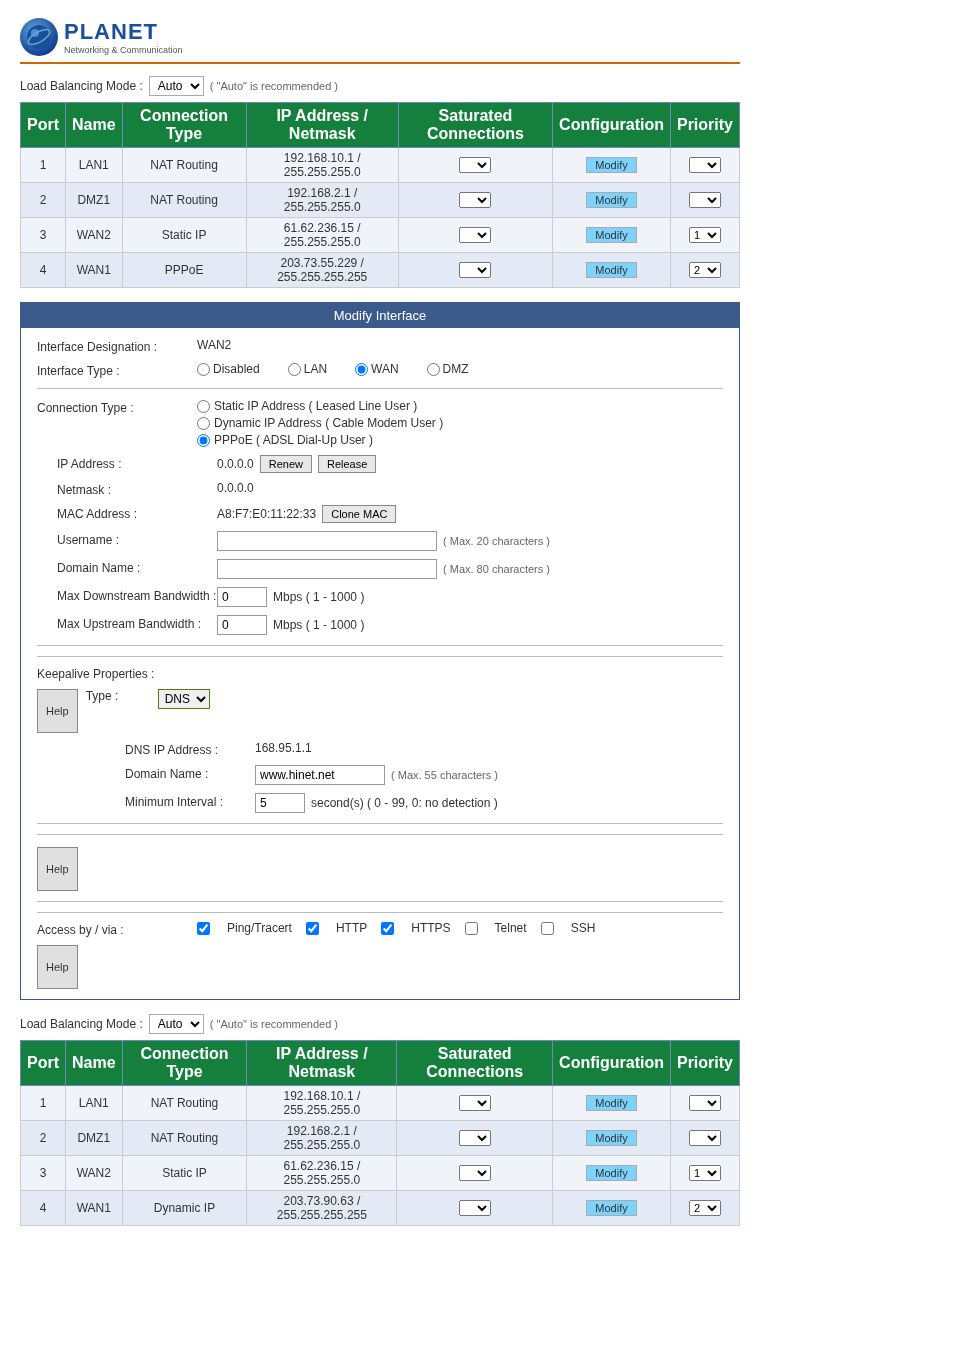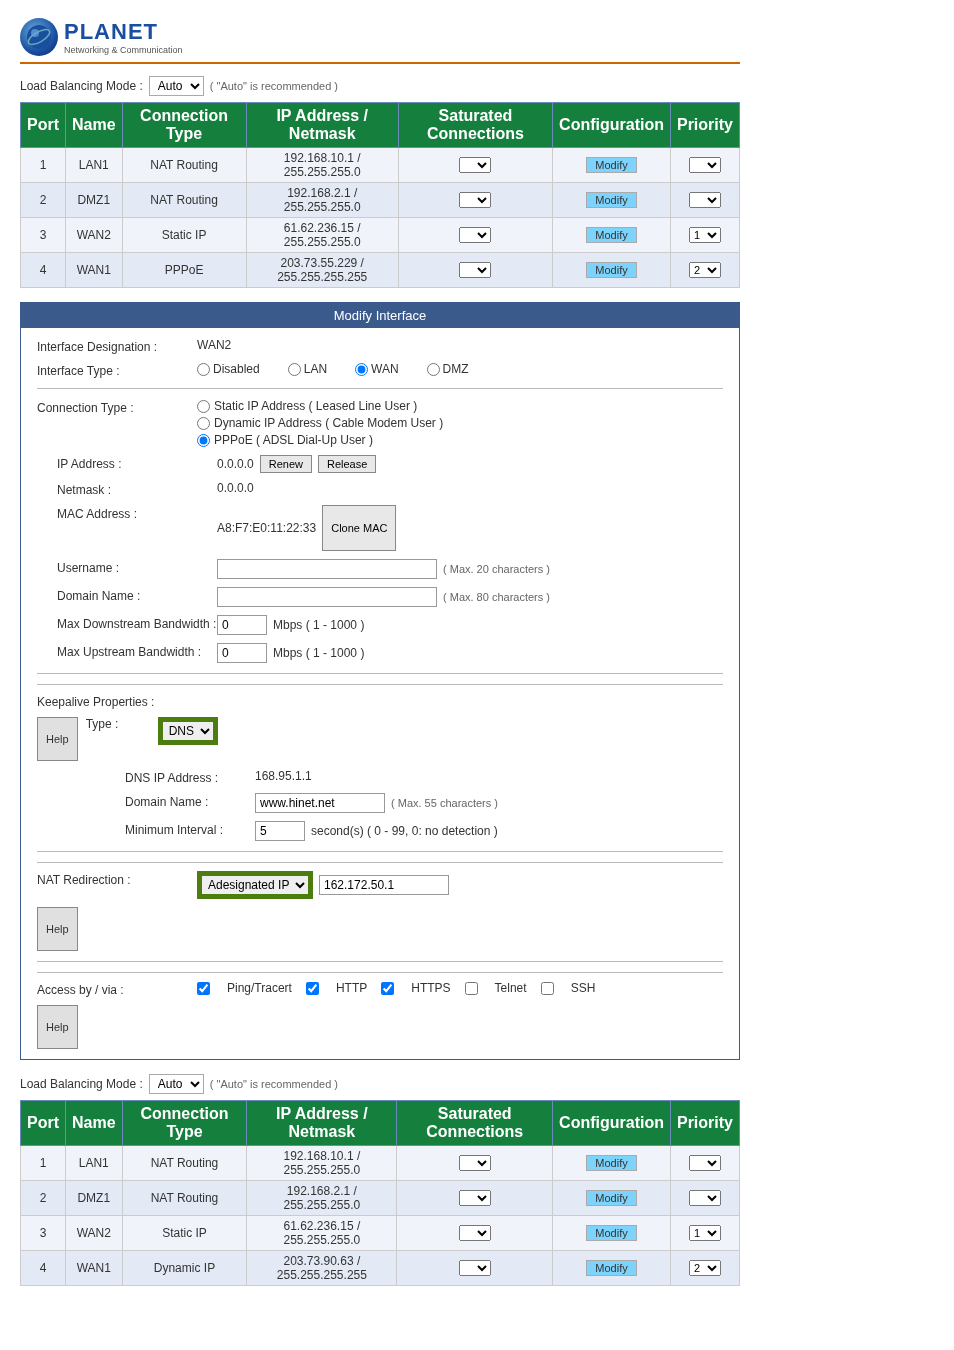--- a/index.html
+++ b/index.html
@@ -44,21 +44,21 @@
     .radio-group { display: flex; flex-direction: column; gap: 3px; }
     .radio-item { display: flex; align-items: flex-end; gap: 4px; }
     
     .interface-type-row { display: flex; align-items: flex-end; gap: 28px; }
     .interface-type-item { display: flex; align-items: center; gap: 3px; }
     
     .ip-row { display: flex; align-items: center; gap: 6px; }
     
     .btn-renew { background: #e8e8e8; border: 1px solid #888; padding: 2px 8px; cursor: pointer; font-size: 11px; }
     .btn-release { background: #e8e8e8; border: 1px solid #888; padding: 2px 8px; cursor: pointer; font-size: 11px; }
-    .btn-clone-mac { background: #e8e8e8; border: 1px solid #888; padding: 16px 8px; cursor: pointer; font-size: 11px; }
+    .btn-clone-mac { background: #e8e8e8; border: 1px solid #888; padding: 2px 8px; cursor: pointer; font-size: 11px; }
     
     .text-input { border: 1px solid #999; padding: 2px 4px; font-size: 12px; }
     .text-input-wide { width: 220px; }
     .text-input-medium { width: 130px; }
     .text-input-small { width: 50px; }
     
     .hint-text { color: #666; font-size: 11px; }
     
     
     .keepalive-section { border-top: 1px solid #bbb; padding-top: 8px; }
@@ -66,21 +66,21 @@
     .btn-help { background: #e0e0e0; border: 1px solid #888; padding: 15px 8px; cursor: pointer; font-size: 11px; color: #333; }
     
     
     .nat-section { border-top: 1px solid #bbb; padding-top: 8px; margin-top: 4px; }
     
     
     .access-section { border-top: 1px solid #bbb; padding-top: 8px; margin-top: 4px; }
     .checkbox-row { display: flex; align-items: center; gap: 14px; }
     .checkbox-item { display: flex; align-items: center; gap: 17px; }
     
-    .select-input { font-size: 12px; border: 5px solid #4d7c0f; padding: 1px 2px; }
+    .select-input { font-size: 12px; border: 1px solid #4d7c0f; padding: 1px 2px; }
     
     .indent { padding-left: 20px; }
   </style>
 </head>
 <body>
 
 <div class="page-wrapper">
 
   <div class="header">
     <div class="logo-area">
@@ -326,29 +326,20 @@
           <div class="ip-row">
             <input type="text" class="text-input text-input-small" value="5" style="">
             <span>second(s)  ( 0 - 99, 0: no detection )</span>
           </div>
         </div>
       </div>
 
       <div class="section-divider"></div>
 
       <div class="nat-section">
-        <div class="field-row">
-          <span class="field-label">NAT Redirection :</span>
-          <div class="ip-row">
-            <select class="select-input">
-              <option>Adesignated IP</option>
-            </select>
-            <input type="text" class="text-input text-input-medium" value="162.172.50.1" style="">
-          </div>
-        </div>
         <div style="margin-top:4px;">
           <button class="btn-help">Help</button>
         </div>
       </div>
 
       <div class="section-divider"></div>
 
       <div class="access-section">
         <div class="field-row">
           <span class="field-label">Access by / via :</span>

